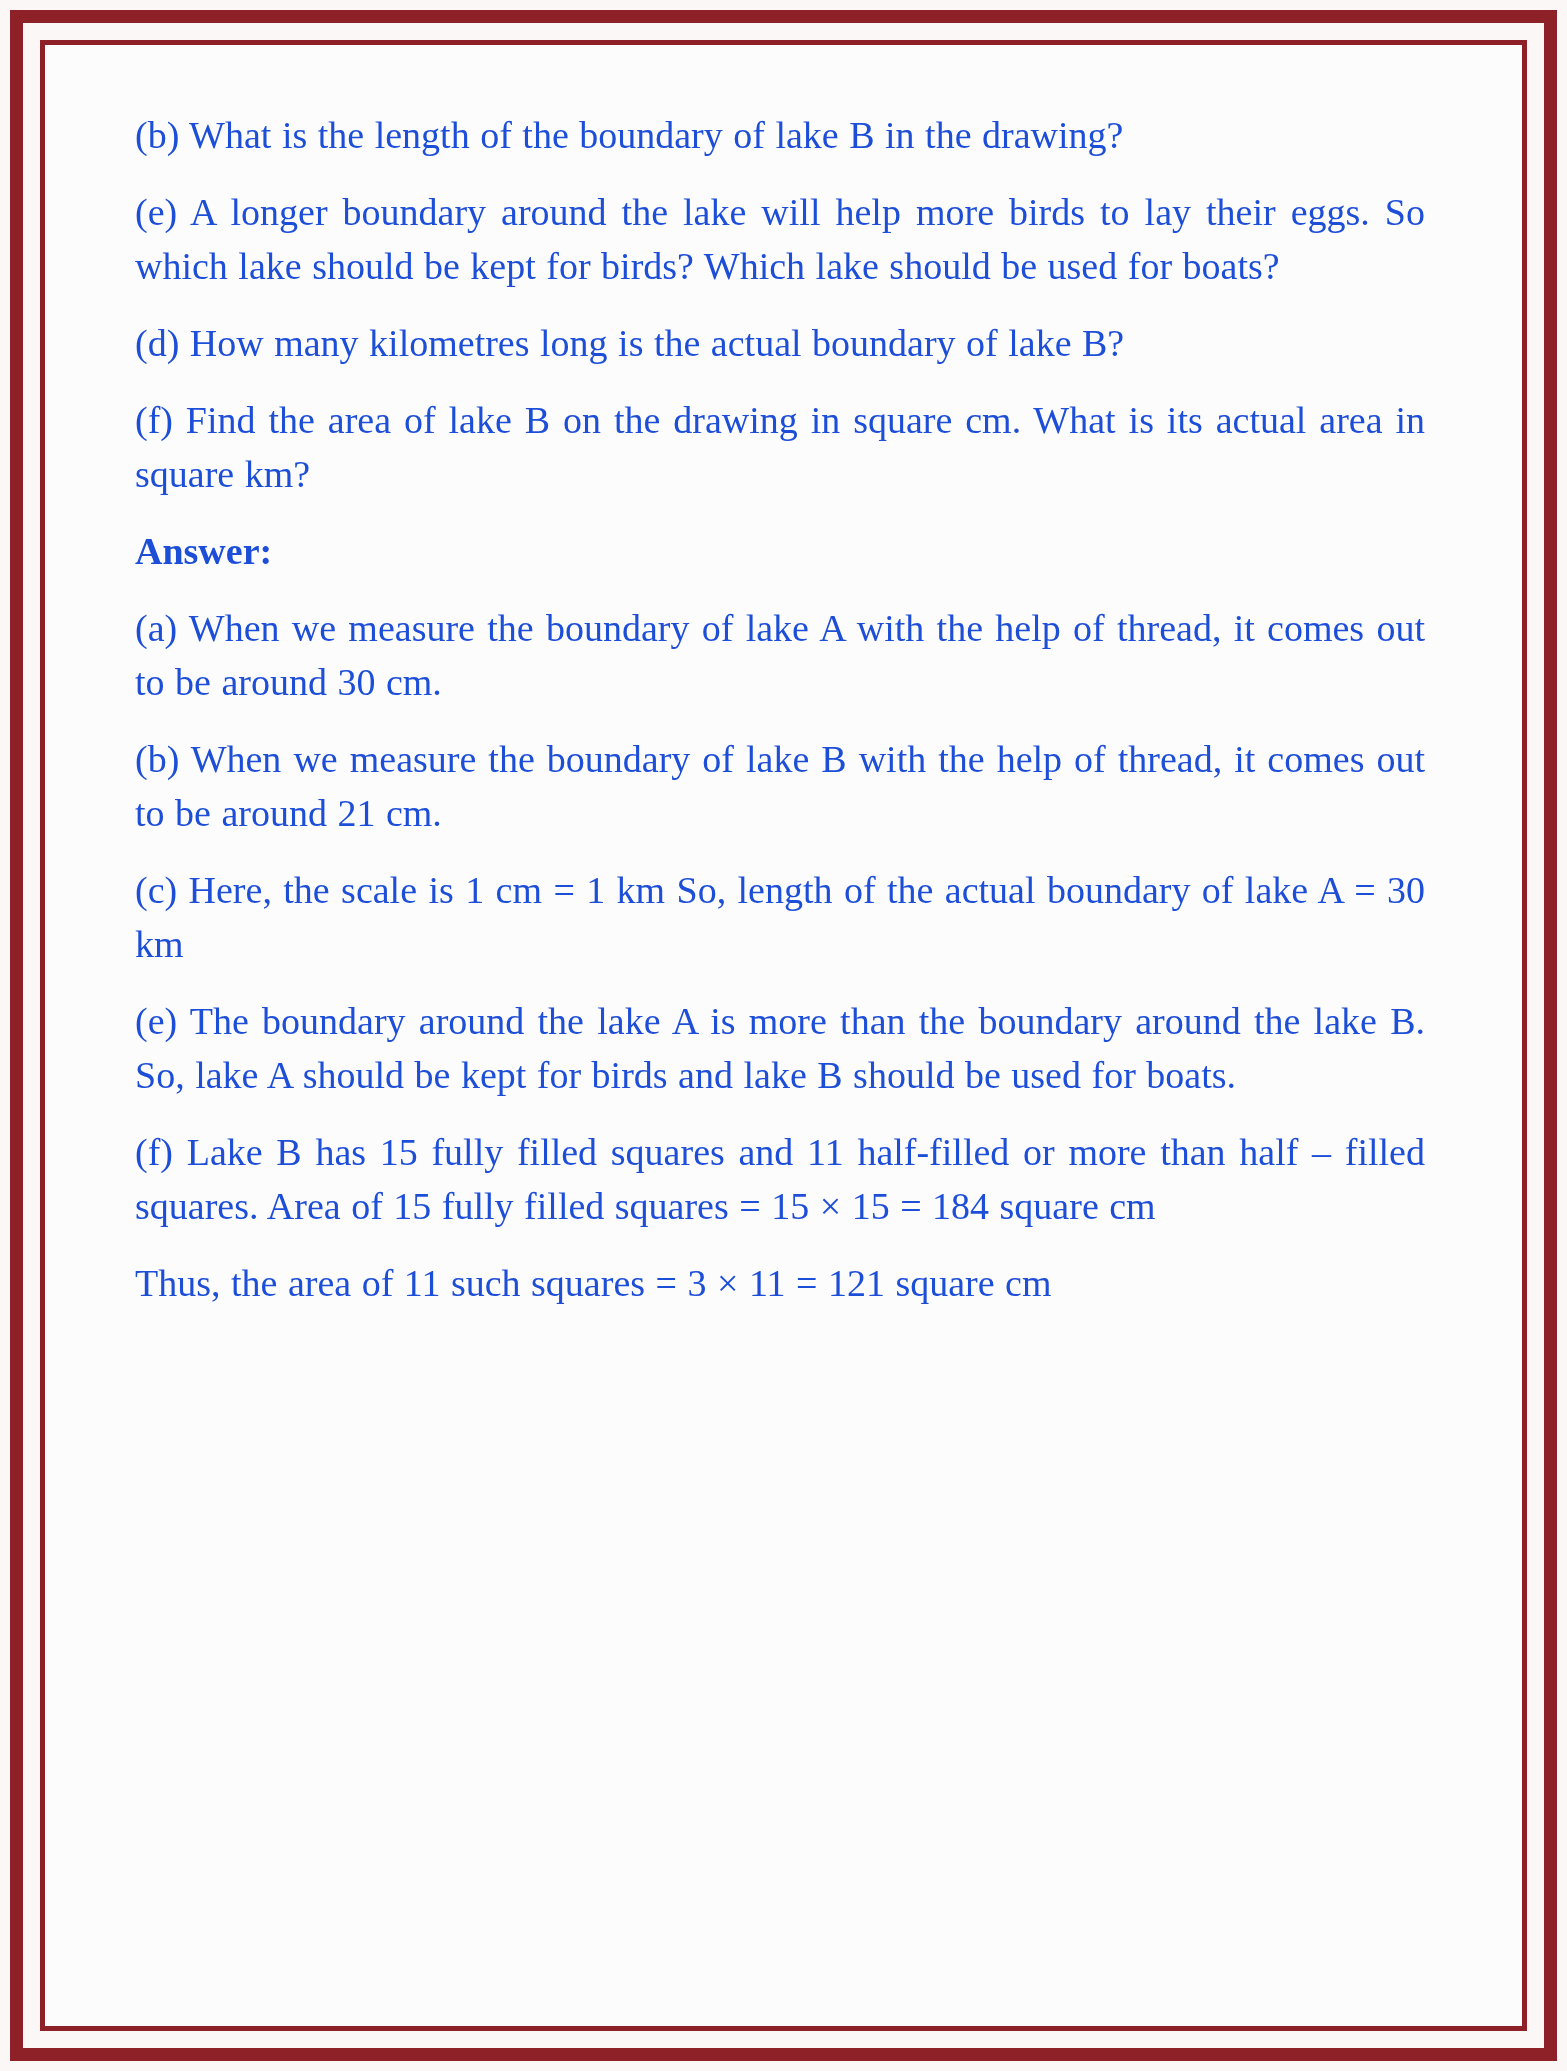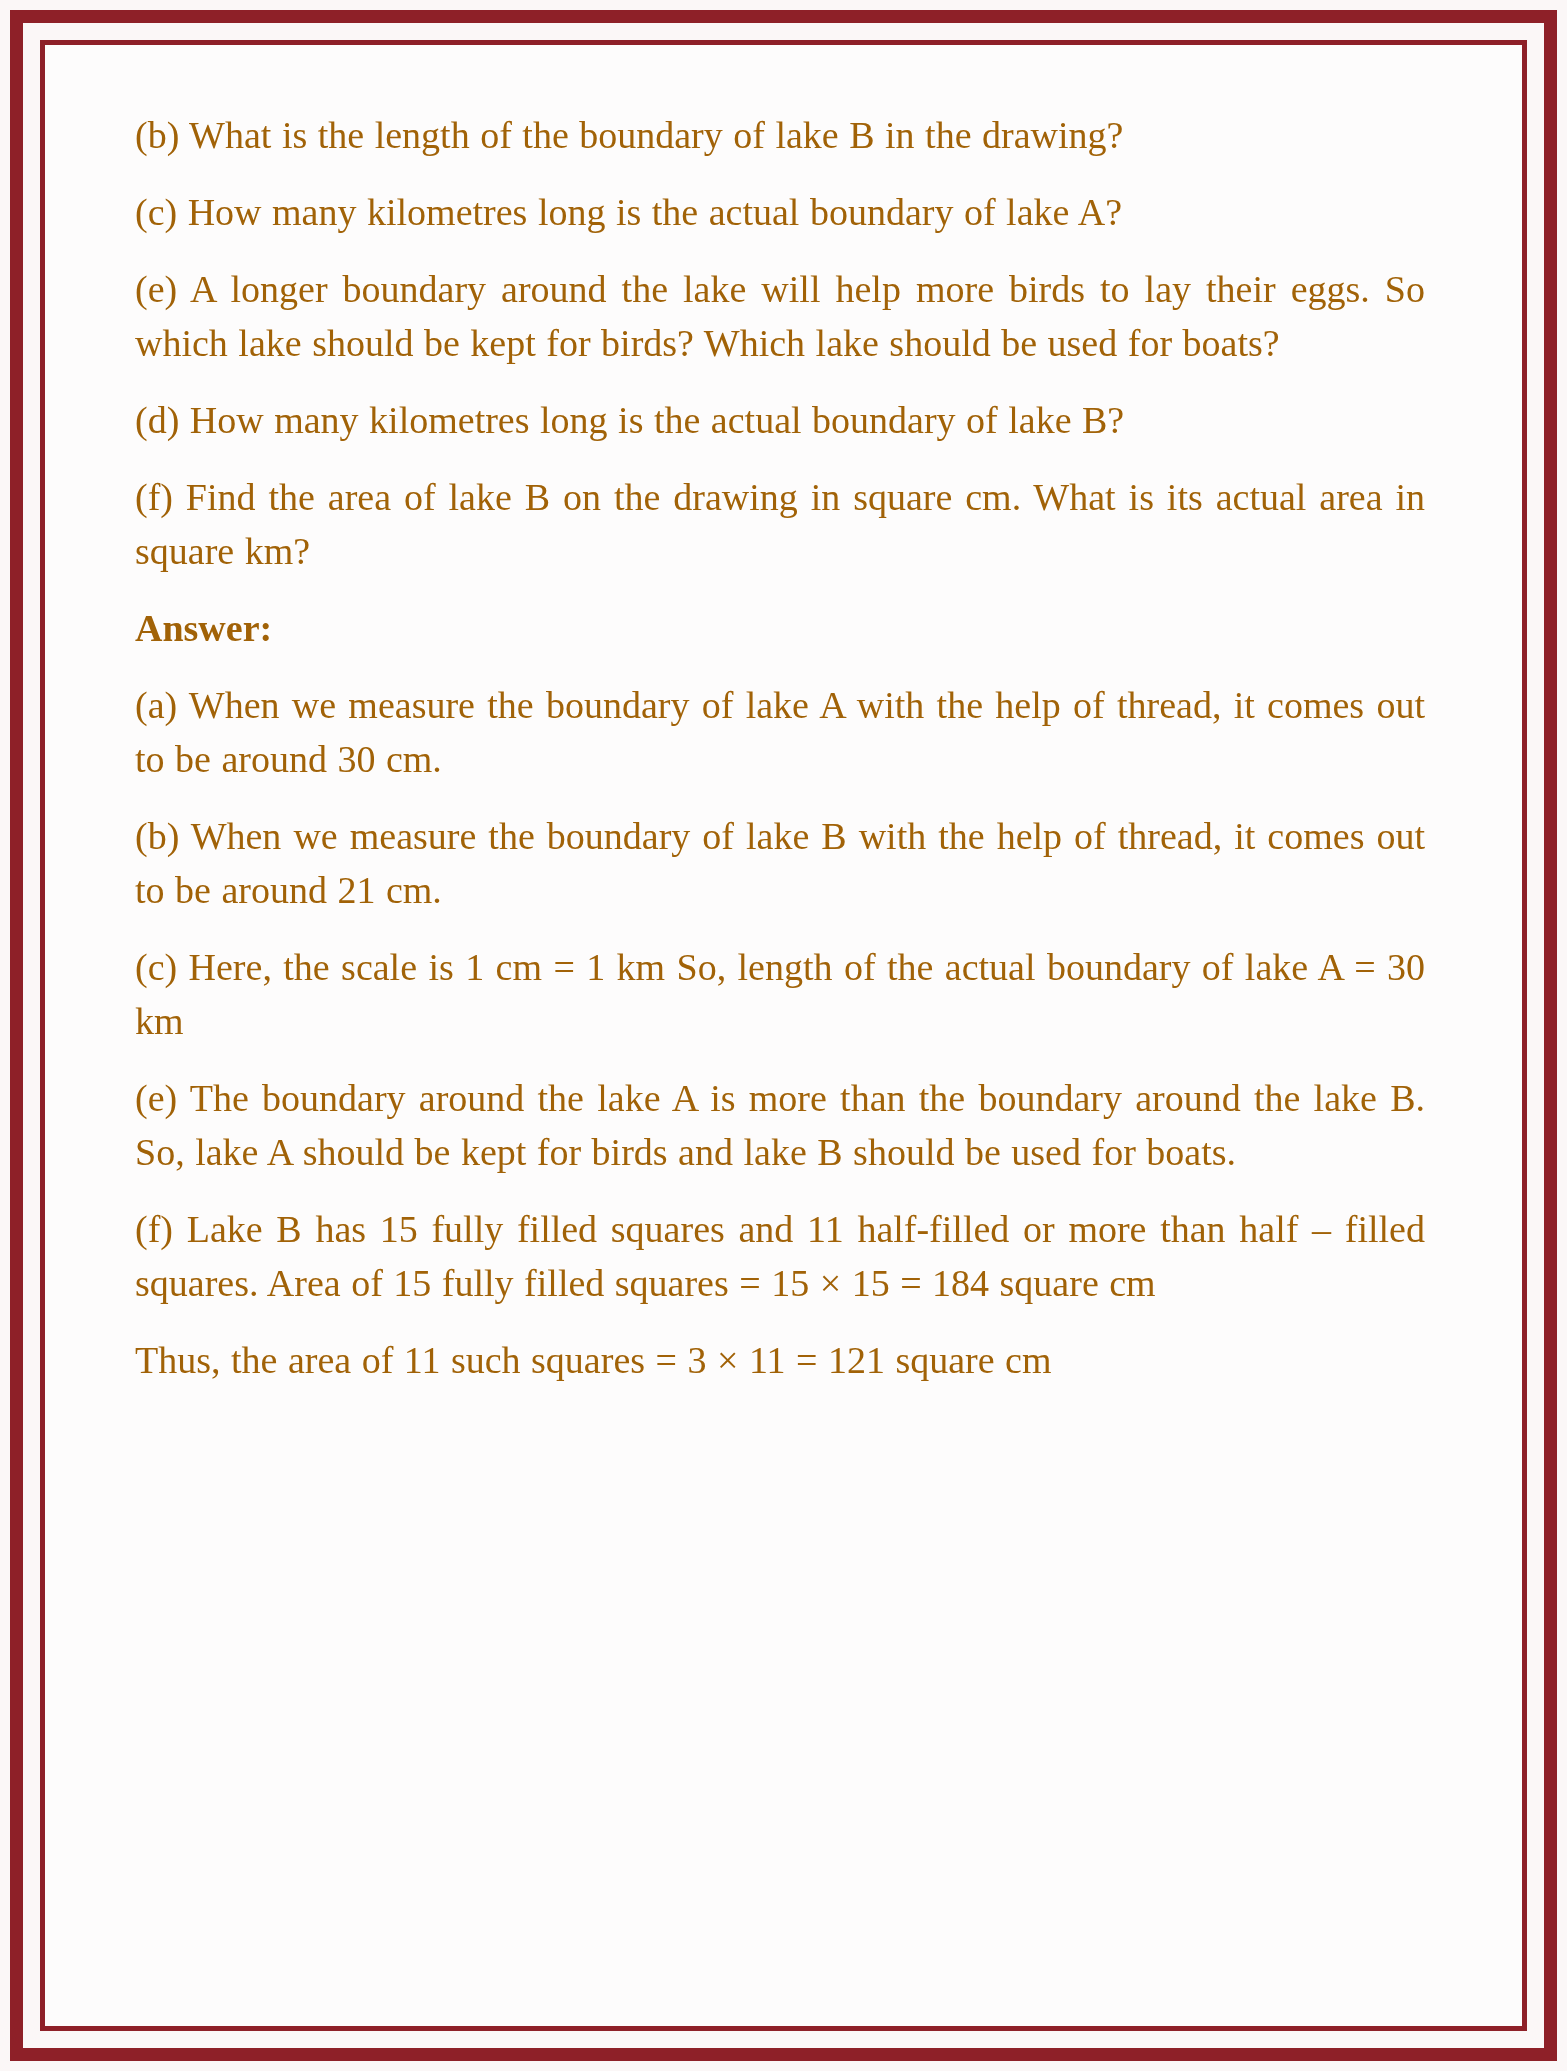--- a/index.html
+++ b/index.html
@@ -31,21 +31,21 @@
     border: 5px solid #8e2028;
     background: #fdfcfc;
     pointer-events: none;
   }
 
   .content {
     position: absolute;
     top: 108px;
     left: 135px;
     right: 142px;
-    color: #a16207;
+    color: #1d4ed8;
   }
 
   .content p {
     font-size: 38px;
     line-height: 54px;
     text-align: justify;
     margin: 0 0 23px 0;
     word-spacing: 1px;
   }
 
@@ -57,21 +57,20 @@
 </style>
 </head>
 <body>
 
 <div class="page">
   <div class="outer-frame"></div>
   <div class="inner-frame"></div>
 
   <div class="content">
     <p>(b) What is the length of the boundary of lake B in the drawing?</p>
-    <p>(c) How many kilometres long is the actual boundary of lake A?</p>
     <p>(e) A longer boundary around the lake will help more birds to lay their eggs. So which lake should be kept for birds? Which lake should be used for boats?</p>
     <p>(d) How many kilometres long is the actual boundary of lake B?</p>
     <p>(f) Find the area of lake B on the drawing in square cm. What is its actual area in square km?</p>
 
     <p class="answer-heading">Answer:</p>
 
     <p>(a) When we measure the boundary of lake A with the help of thread, it comes out to be around 30 cm.</p>
     <p>(b) When we measure the boundary of lake B with the help of thread, it comes out to be around 21 cm.</p>
     <p>(c) Here, the scale is 1 cm = 1 km So, length of the actual boundary of lake A = 30 km</p>
     <p>(e) The boundary around the lake A is more than the boundary around the lake B. So, lake A should be kept for birds and lake B should be used for boats.</p>

